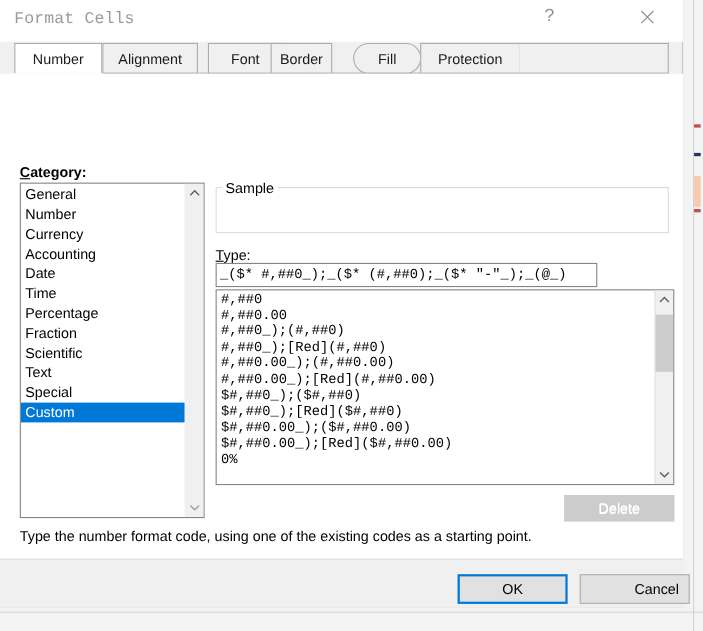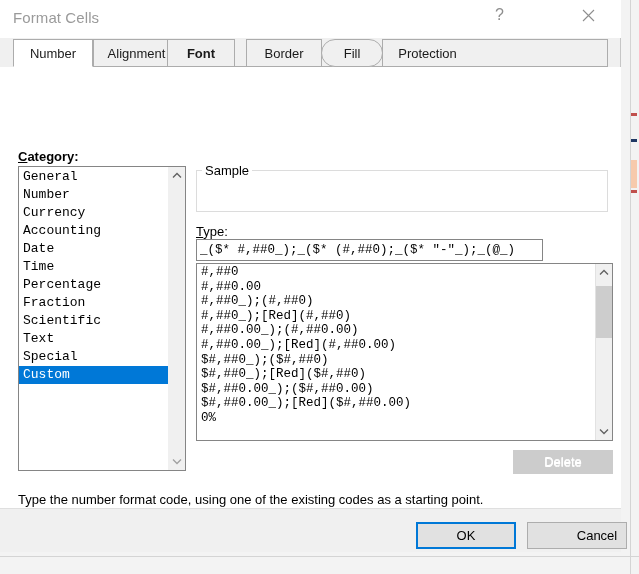--- a/index.html
+++ b/index.html
@@ -62,21 +62,21 @@
     height: 38px;
     background: #ffffff;
     box-sizing: border-box;
   }
   .title-text {
     position: absolute;
     left: 13px;
     top: 9px;
     font-size: 15px;
     color: #9a9a9a;
-    font-family: Liberation Sans, sans-serif;
+    font-family: Liberation Mono, monospace;
     letter-spacing: .1px;
     text-align: center;
   }
   .title-btn {
     position: absolute;
     top: 0;
     width: 45px;
     height: 30px;
     cursor: default;
   }
@@ -162,21 +162,20 @@
   #category-list {
     position: absolute;
     left: 18px;
     top: 99px;
     width: 168px;
     height: 305px;
     background: #ffffff;
     border: 1px solid #858585;
     box-sizing: border-box;
     overflow: hidden;
-    font-family: Liberation Mono, monospace;
   }
   #category-items {
     position: absolute;
     left: 0; top: 1px;
     width: 149px;
   }
   .cat-item {
     height: 18px;
     line-height: 18px;
     padding-left: 4px;
@@ -307,21 +306,21 @@
     text-align: center;
     line-height: 22px;
     text-shadow: 0 1px 0 #ffffff;
     cursor: default;
   }
 
   
   #help-text {
     position: absolute;
     left: 18px;
-    top: 425px;
+    top: 413px;
     font-size: 13px;
     color: #000;
     white-space: nowrap;
   }
 
   
   .footer {
     position: absolute;
     left: 0;
     top: 508px;
@@ -378,22 +377,22 @@
         <path d="M17 10 L28 21 M28 10 L17 21" stroke="#8e8e8e" stroke-width="1.1" fill="none"></path>
       </svg>
     </div>
   </div>
 
   <div class="tabstrip">
     <div class="tab-underline"></div>
 
     <div class="tab active" id="tab-0" style="left:0px;   width:80px;"><span>Number</span></div>
     <div class="tab" id="tab-1" style="left:80px;  width:87px;"><span>Alignment</span></div>
-    <div class="tab" id="tab-2" style="left:154px; width:68px;font-weight:bold;"><span>Font</span></div>
-    <div class="tab" id="tab-3" style="left:233px; width:76px;"><span>Border</span></div>
+    <div class="tab" id="tab-2" style="left:176px; width:68px;"><span>Font</span></div>
+    <div class="tab" id="tab-3" style="left:233px; width:56px;"><span>Border</span></div>
     <div class="tab" id="tab-4" style="left:308px; width:62px;border-radius:14px;"><span>Fill</span></div>
     <div class="tab" id="tab-5" style="left:369px; width:91px;"><span>Protection</span></div>
     <div class="tab-spacer" style="left:459px; width:136px;"></div>
   </div>
 
   <div class="panel">
 
     <div class="lbl" id="category-label"><span class="acc">C</span>ategory:</div>
 
     <div id="category-list">

